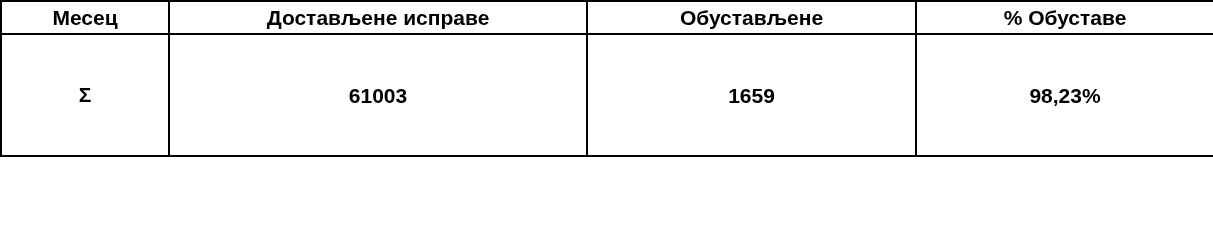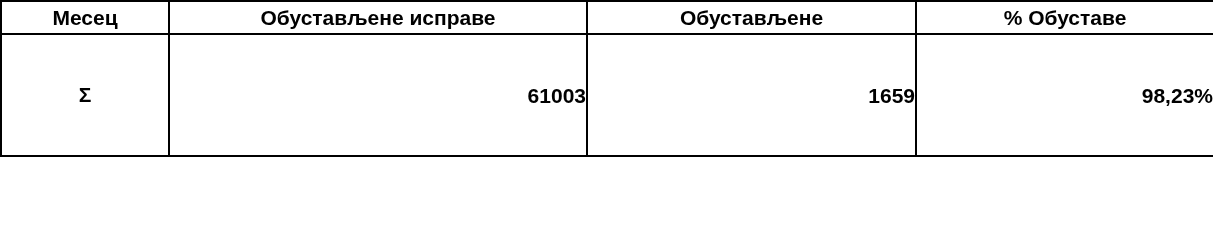--- a/index.html
+++ b/index.html
@@ -97,21 +97,21 @@
     line-height: 27px;
     text-align: center;
     font-weight: bold;
     font-size: 21px;
     color: #000000;
   }
   .plain-value {
     display: block;
     width: 100%;
     line-height: 29px;
-    text-align: right;
+    text-align: center;
     font-weight: bold;
     font-size: 21px;
     color: #000000;
   }
   .sigma {
     font-size: 19px;
   }
 </style>
 </head>
 <body>
@@ -120,21 +120,21 @@
   <table class="grid">
     <colgroup>
       <col class="c-month">
       <col class="c-deliv">
       <col class="c-susp">
       <col class="c-pct">
     </colgroup>
     <thead>
       <tr class="header-row">
         <th>Месец</th>
-        <th>Обустављене исправе</th>
+        <th>Достављене исправе</th>
         <th>Обустављене</th>
         <th>% Обуставе</th>
       </tr>
     </thead>
     <tbody>
 
 
 
 
       <tr class="total-row">

